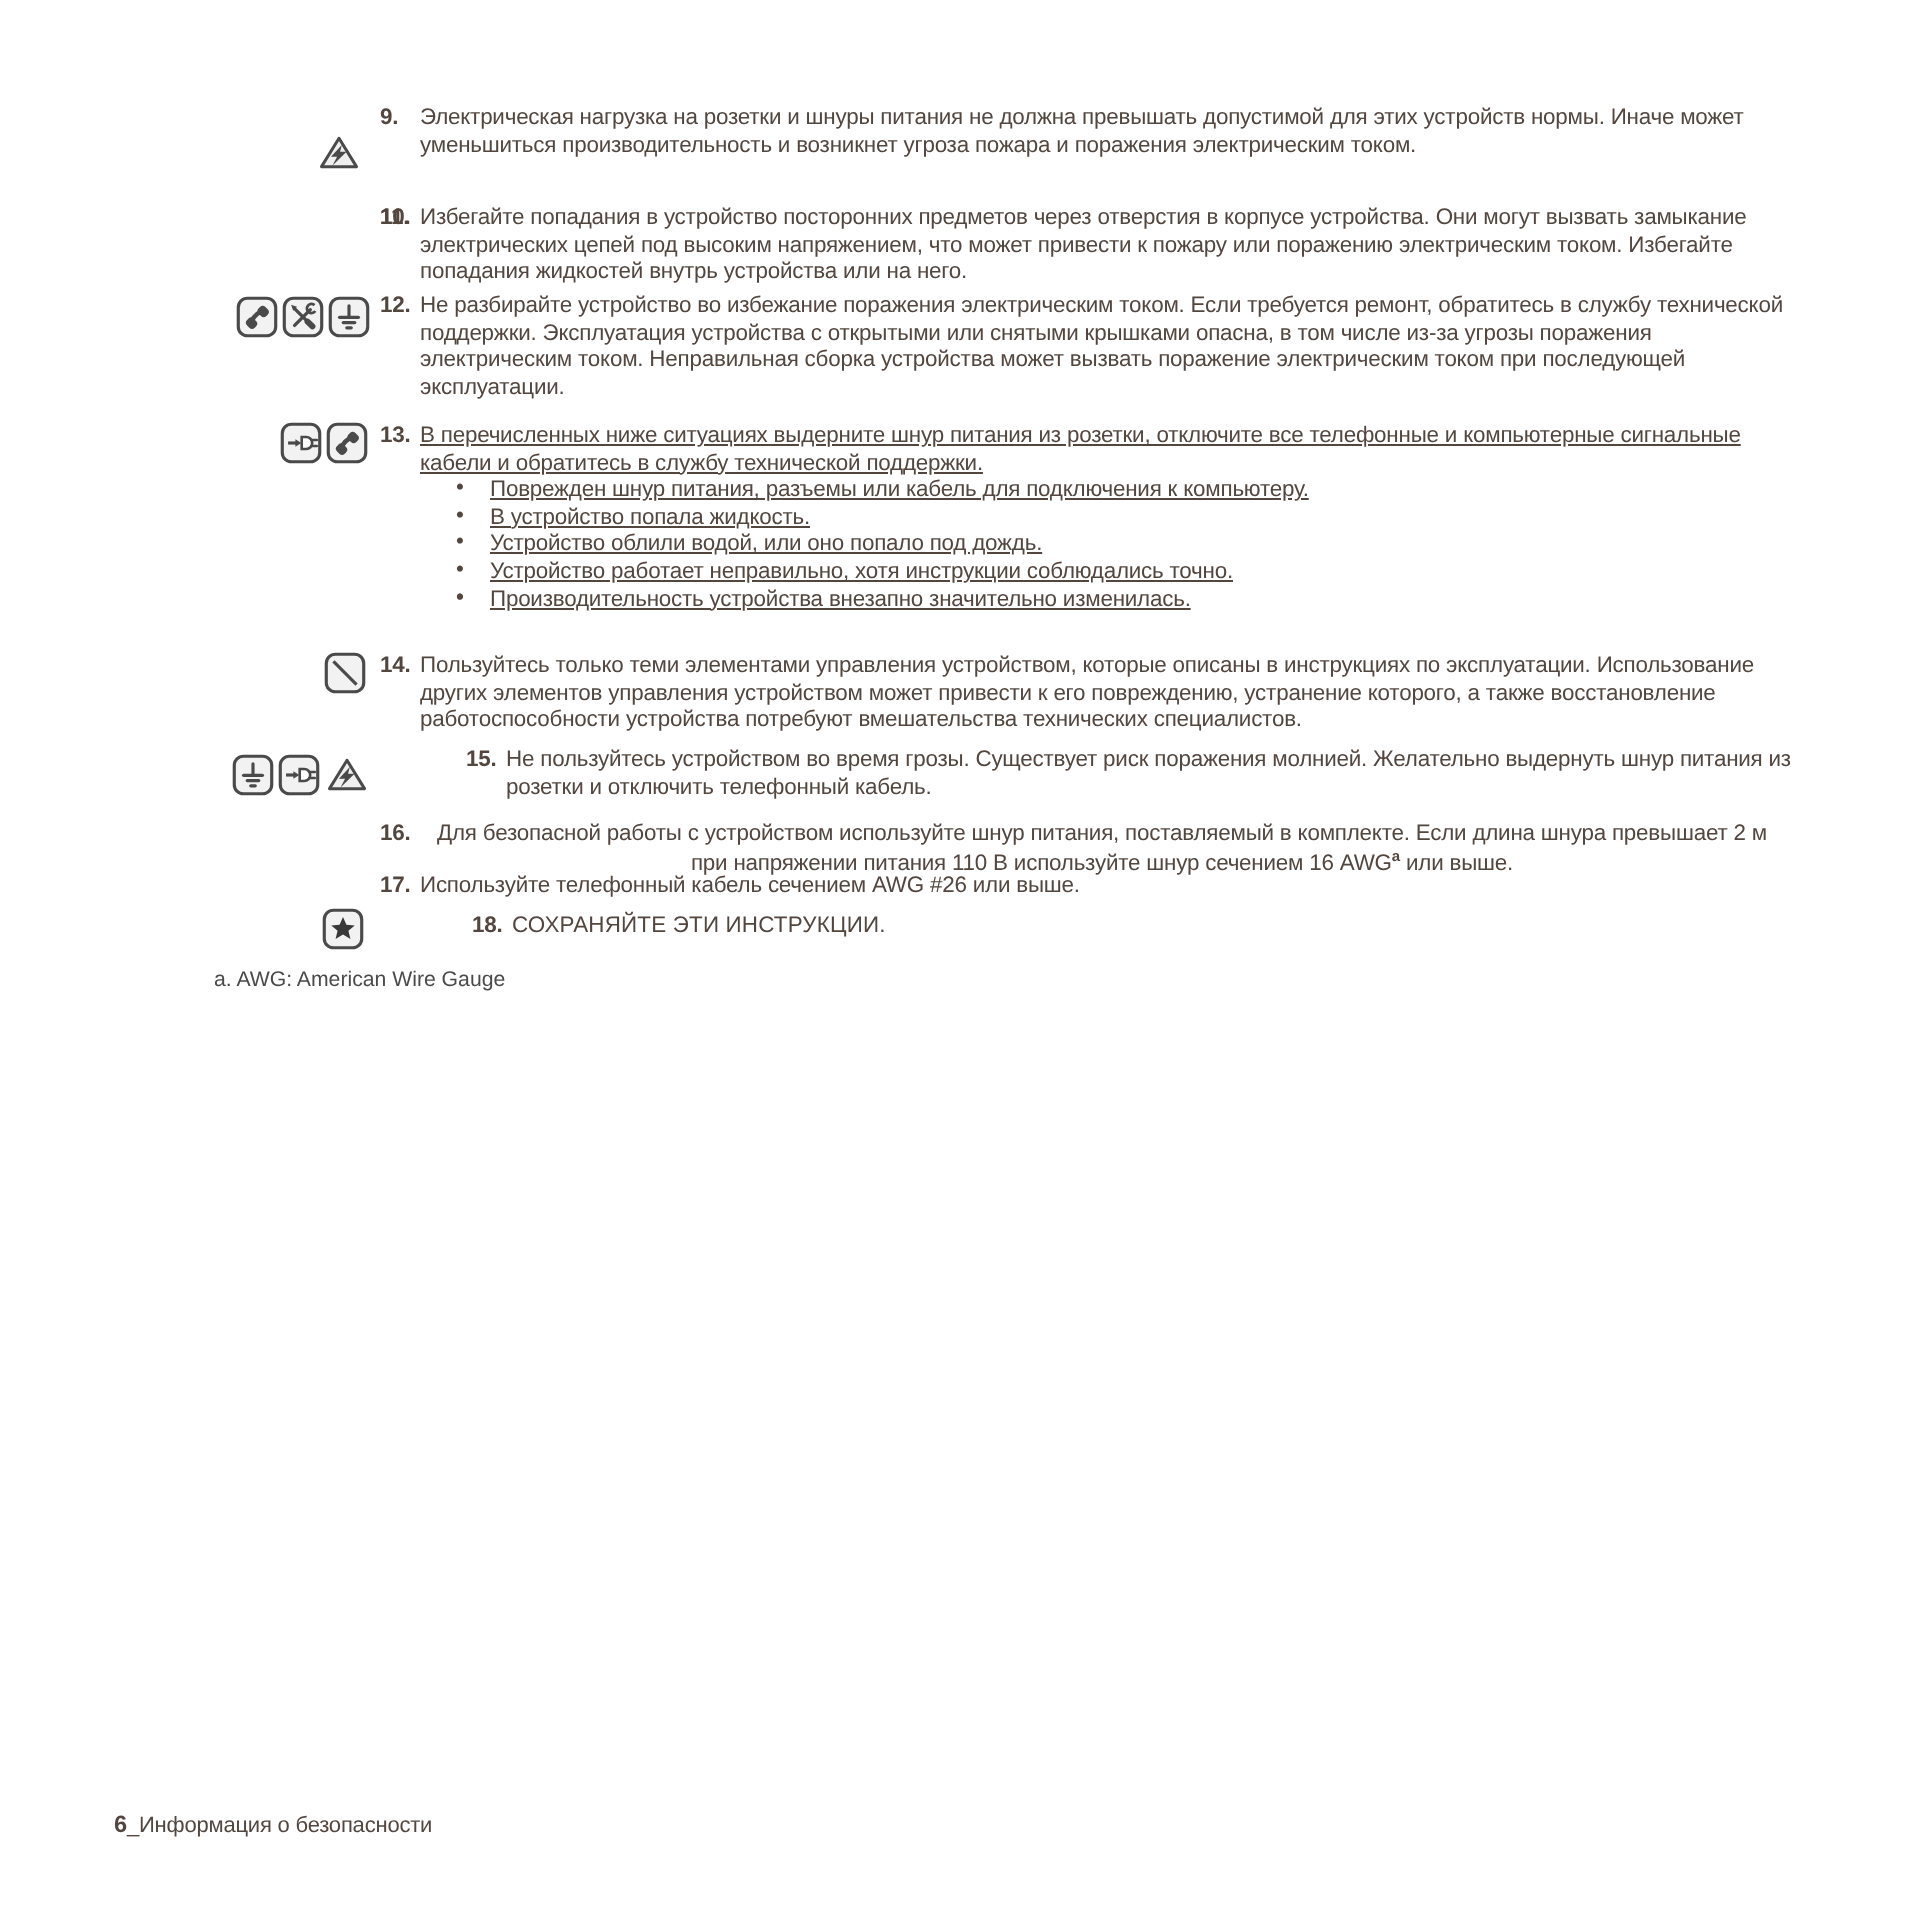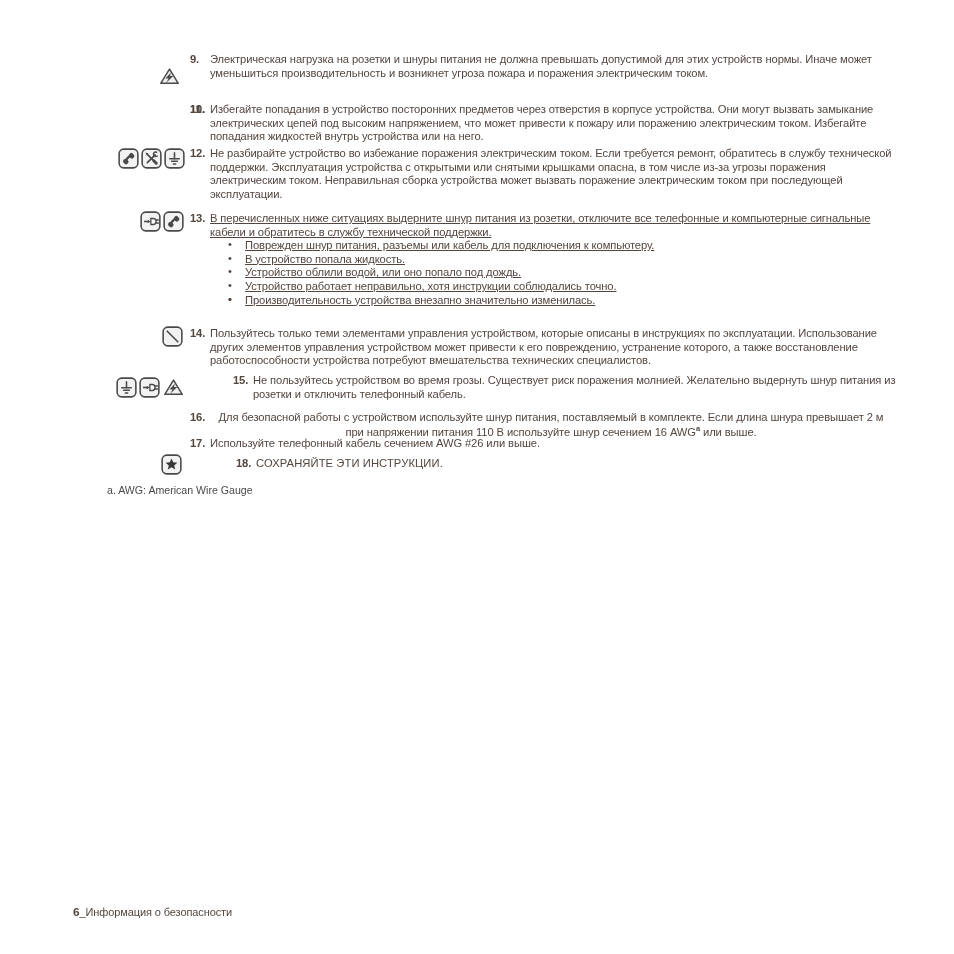--- a/index.html
+++ b/index.html
@@ -13,21 +13,21 @@
   .item { position:absolute; left:190px; width:702px; padding-left:20px; box-sizing:border-box; }
   .num  { position:absolute; left:0; top:0; font-weight:bold; }
   .brow { position:relative; padding-left:35px; }
   .bdot { position:absolute; left:18px; top:-1px; }
   .caps { letter-spacing:0.1px; }
   sup { font-size:7.5px; vertical-align:super; line-height:0; font-weight:bold; }
   .icons { position:absolute; display:flex; gap:2px; align-items:center; }
   .ic { width:21px; height:21px; display:block; }
   .ic.tri { width:23px; height:21px; }
   .footnote { position:absolute; left:95px; top:484px; font-size:10.6px; color:#4a4a4a; letter-spacing:0;margin-left:12px; }
-  .footer { position:absolute; left:57px; top:906px; font-size:11px; color:#53463f;margin-left:16px; }
+  .footer { position:absolute; left:57px; top:906px; font-size:11px; color:#53463f; }
   .footer .pn { font-weight:bold; font-size:11.8px; }
   .hiddefs { position:absolute; width:0; height:0; overflow:hidden; }
 </style>
 </head>
 <body>
 
 <div class="page">
 
   <svg class="hiddefs" aria-hidden="true">
     <defs>

